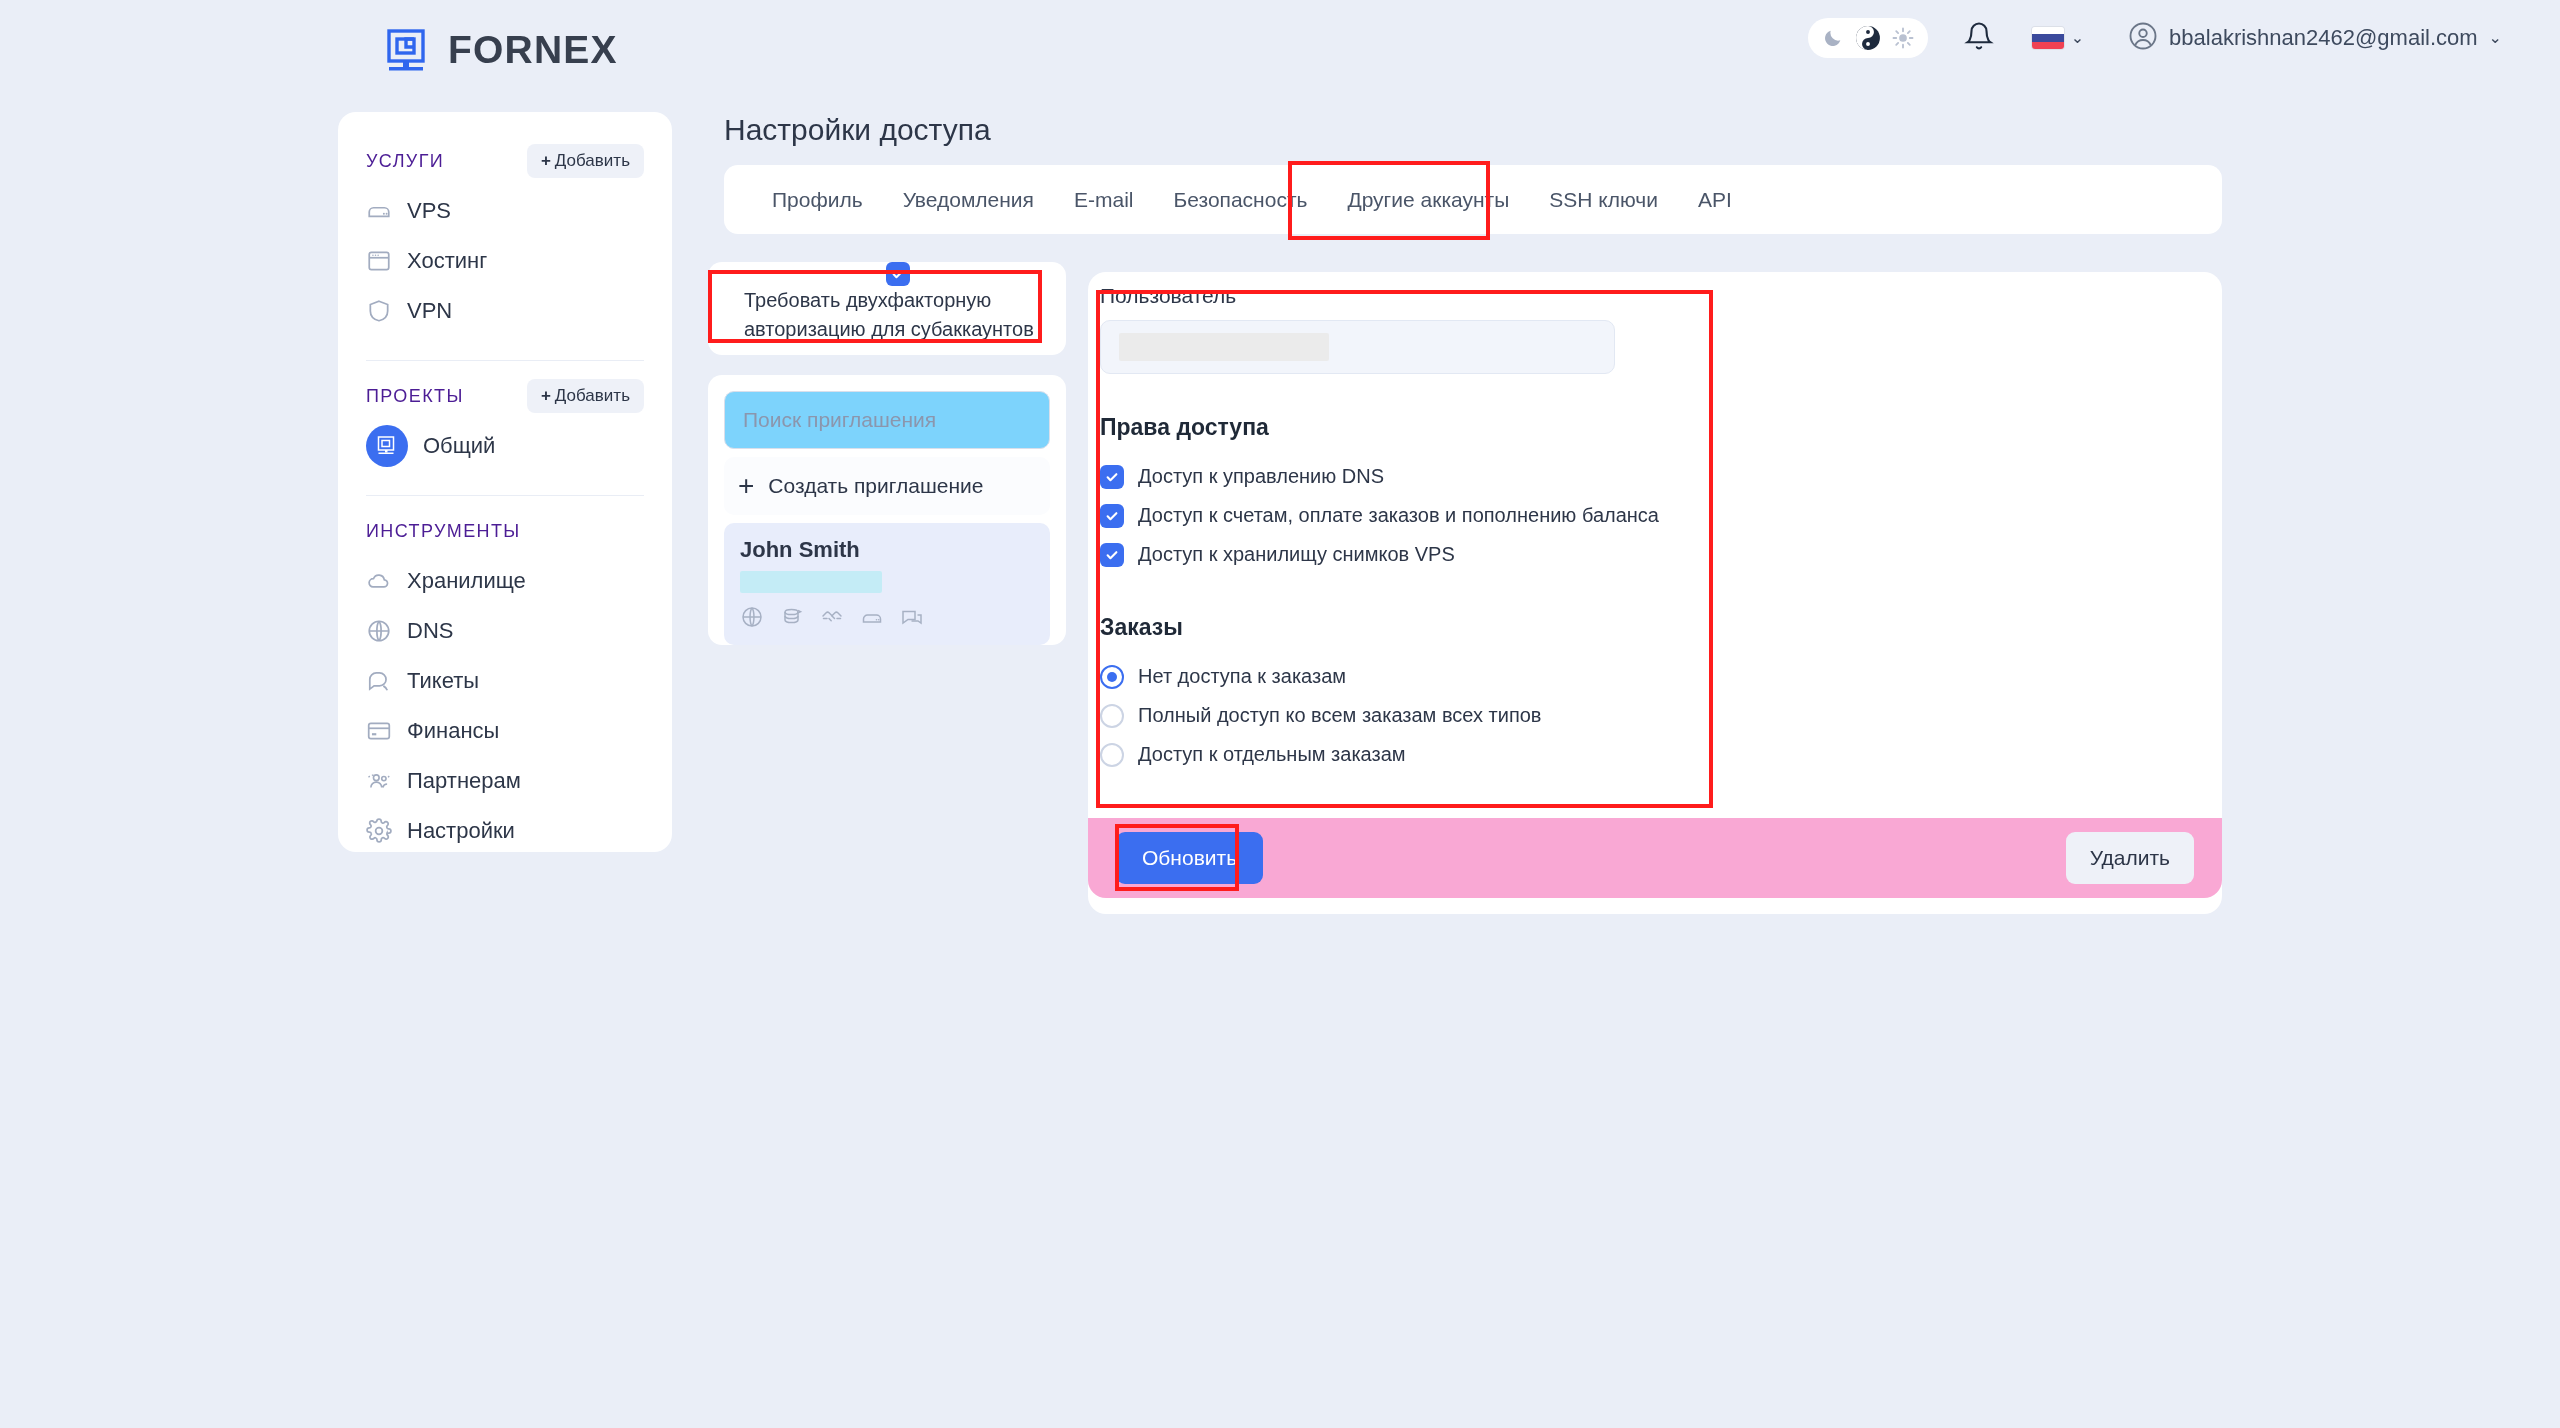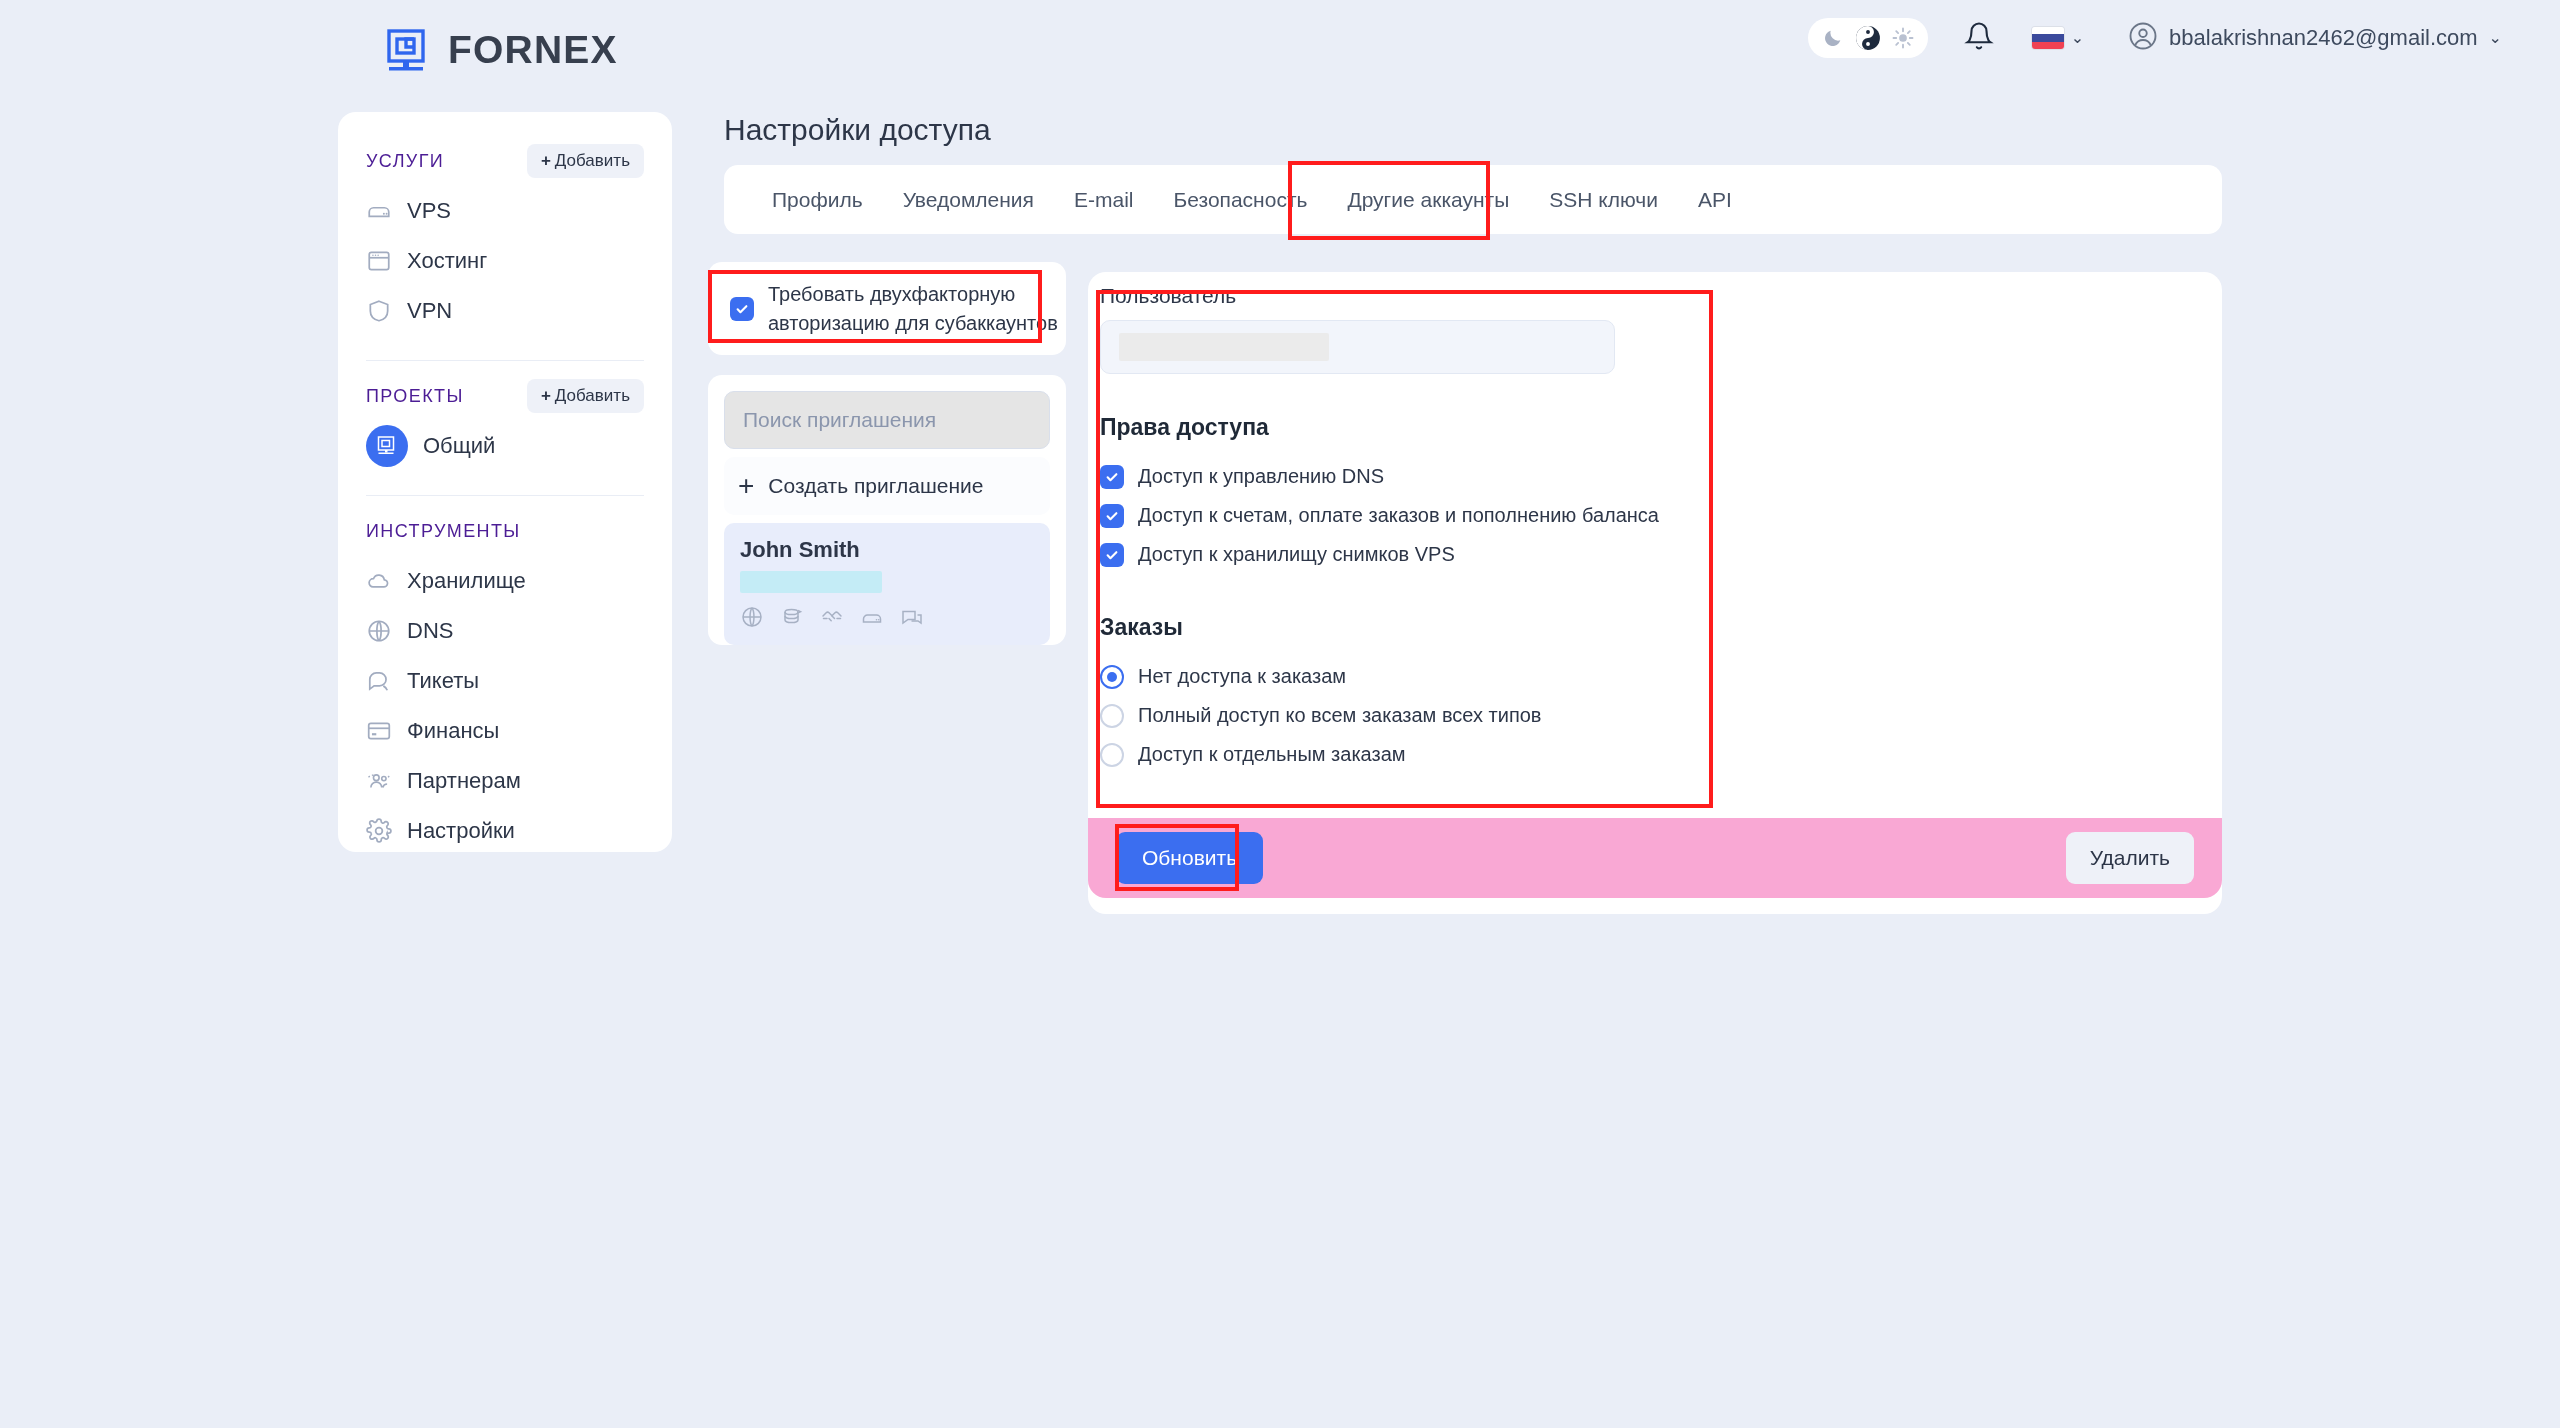--- a/index.html
+++ b/index.html
@@ -104,32 +104,32 @@
   .redbox { position: absolute; border: 4px solid #ff1c1c; pointer-events: none; }
   #rb-tab    { left: 1288px; top: 161px;  width: 202px; height: 79px; }
   #rb-2fa    { left: 708px;  top: 270px;  width: 334px; height: 73px; }
   #rb-panel  { left: 1096px; top: 290px;  width: 617px; height: 518px; }
   #rb-update { left: 1115px; top: 824px;  width: 124px; height: 67px; }
 
   
   .twofa-card {
     position: absolute; left: 708px; top: 262px; width: 358px; height: 93px;
     background: #ffffff; border-radius: 14px;
-    display: flex; align-items: center; padding: 0 0 0 22px;
+    display: flex; align-items: center; padding: 0 0 0 22px; flex-direction: column;
   }
   .twofa-label { font-size: 20px; color: #2d3648; line-height: 1.45; margin-left: 14px; }
 
   .invite-card {
     position: absolute; left: 708px; top: 375px; width: 358px; height: 270px;
     background: #ffffff; border-radius: 14px; padding: 16px;
   }
   .search-input {
     width: 100%; height: 58px; border: 1px solid #d9dfeb; border-radius: 10px;
     padding: 0 18px; font-size: 21px; color: #2d3648;
-    font-family: inherit; background: #e5e5e5; outline: none;
+    font-family: inherit; background: #7dd3fc; outline: none;
   }
   .search-input::placeholder { color: #8b96ad; }
   .create-row {
     display: flex; align-items: center; gap: 14px; height: 58px;
     background: #fbfcfe; border-radius: 10px; margin-top: 8px;
     padding-left: 14px; cursor: pointer;
   }
   .create-plus { font-size: 28px; line-height: 1; color: #2d3648; font-weight: 400; }
   .create-txt { font-size: 21px; color: #2d3648; }
   .invite-item {

